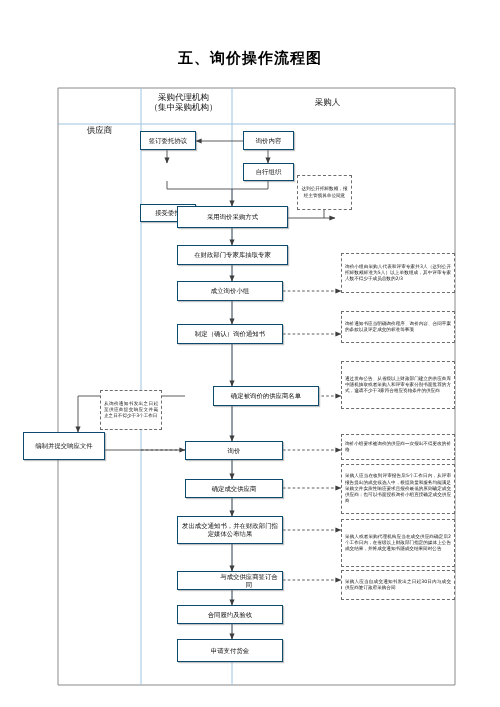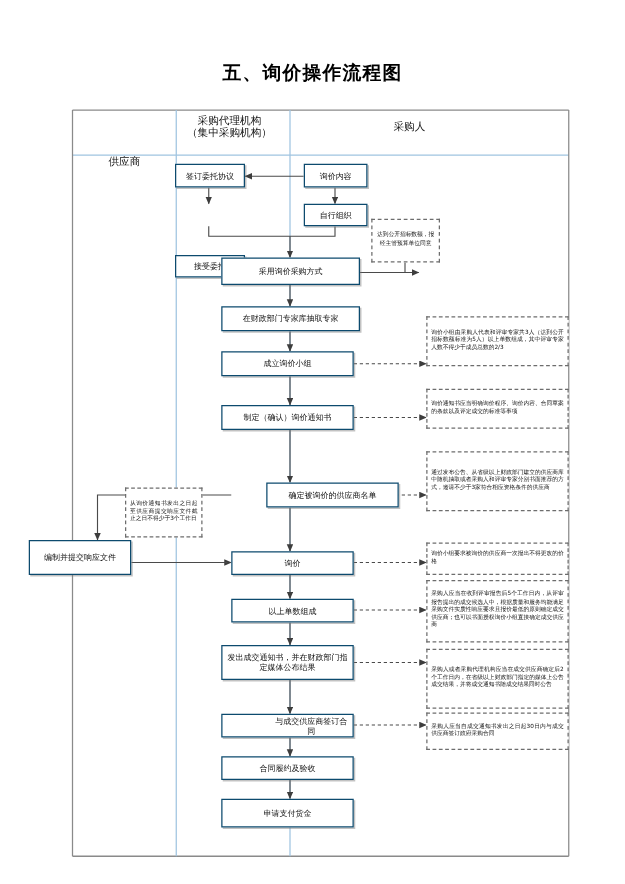--- a/index.html
+++ b/index.html
@@ -148,21 +148,21 @@
   <div class="box" style="left:177px;top:281px;width:106px;height:20px;">成立询价小组</div>
 
   <div class="box" style="left:177px;top:324px;width:106px;height:20px;">制定（确认）询价通知书</div>
 
   <div class="box" style="left:177px;top:386px;width:106px;height:20px;margin-left:36px;">确定被询价的供应商名单</div>
 
   <div class="box" style="left:23px;top:432px;width:82px;height:28px;">编制并提交响应文件</div>
 
   <div class="box" style="left:185px;top:441px;width:98px;height:19px;">询价</div>
 
-  <div class="box" style="left:185px;top:479px;width:98px;height:19px;">以上单数组成</div>
+  <div class="box" style="left:185px;top:479px;width:98px;height:19px;">确定成交供应商</div>
 
   <div class="box" style="left:177px;top:516px;width:106px;height:28px;">发出成交通知书，并在财政部门指定媒体公布结果</div>
 
   <div class="box" style="left:177px;top:571px;width:106px;height:19px;padding-left:40px;">与成交供应商签订合同</div>
 
   <div class="box" style="left:177px;top:605px;width:106px;height:19px;">合同履约及验收</div>
 
   <div class="box" style="left:177px;top:639px;width:106px;height:23px;">申请支付货金</div>
 
   <div class="note center" style="left:297px;top:175px;width:55px;height:35px;">

